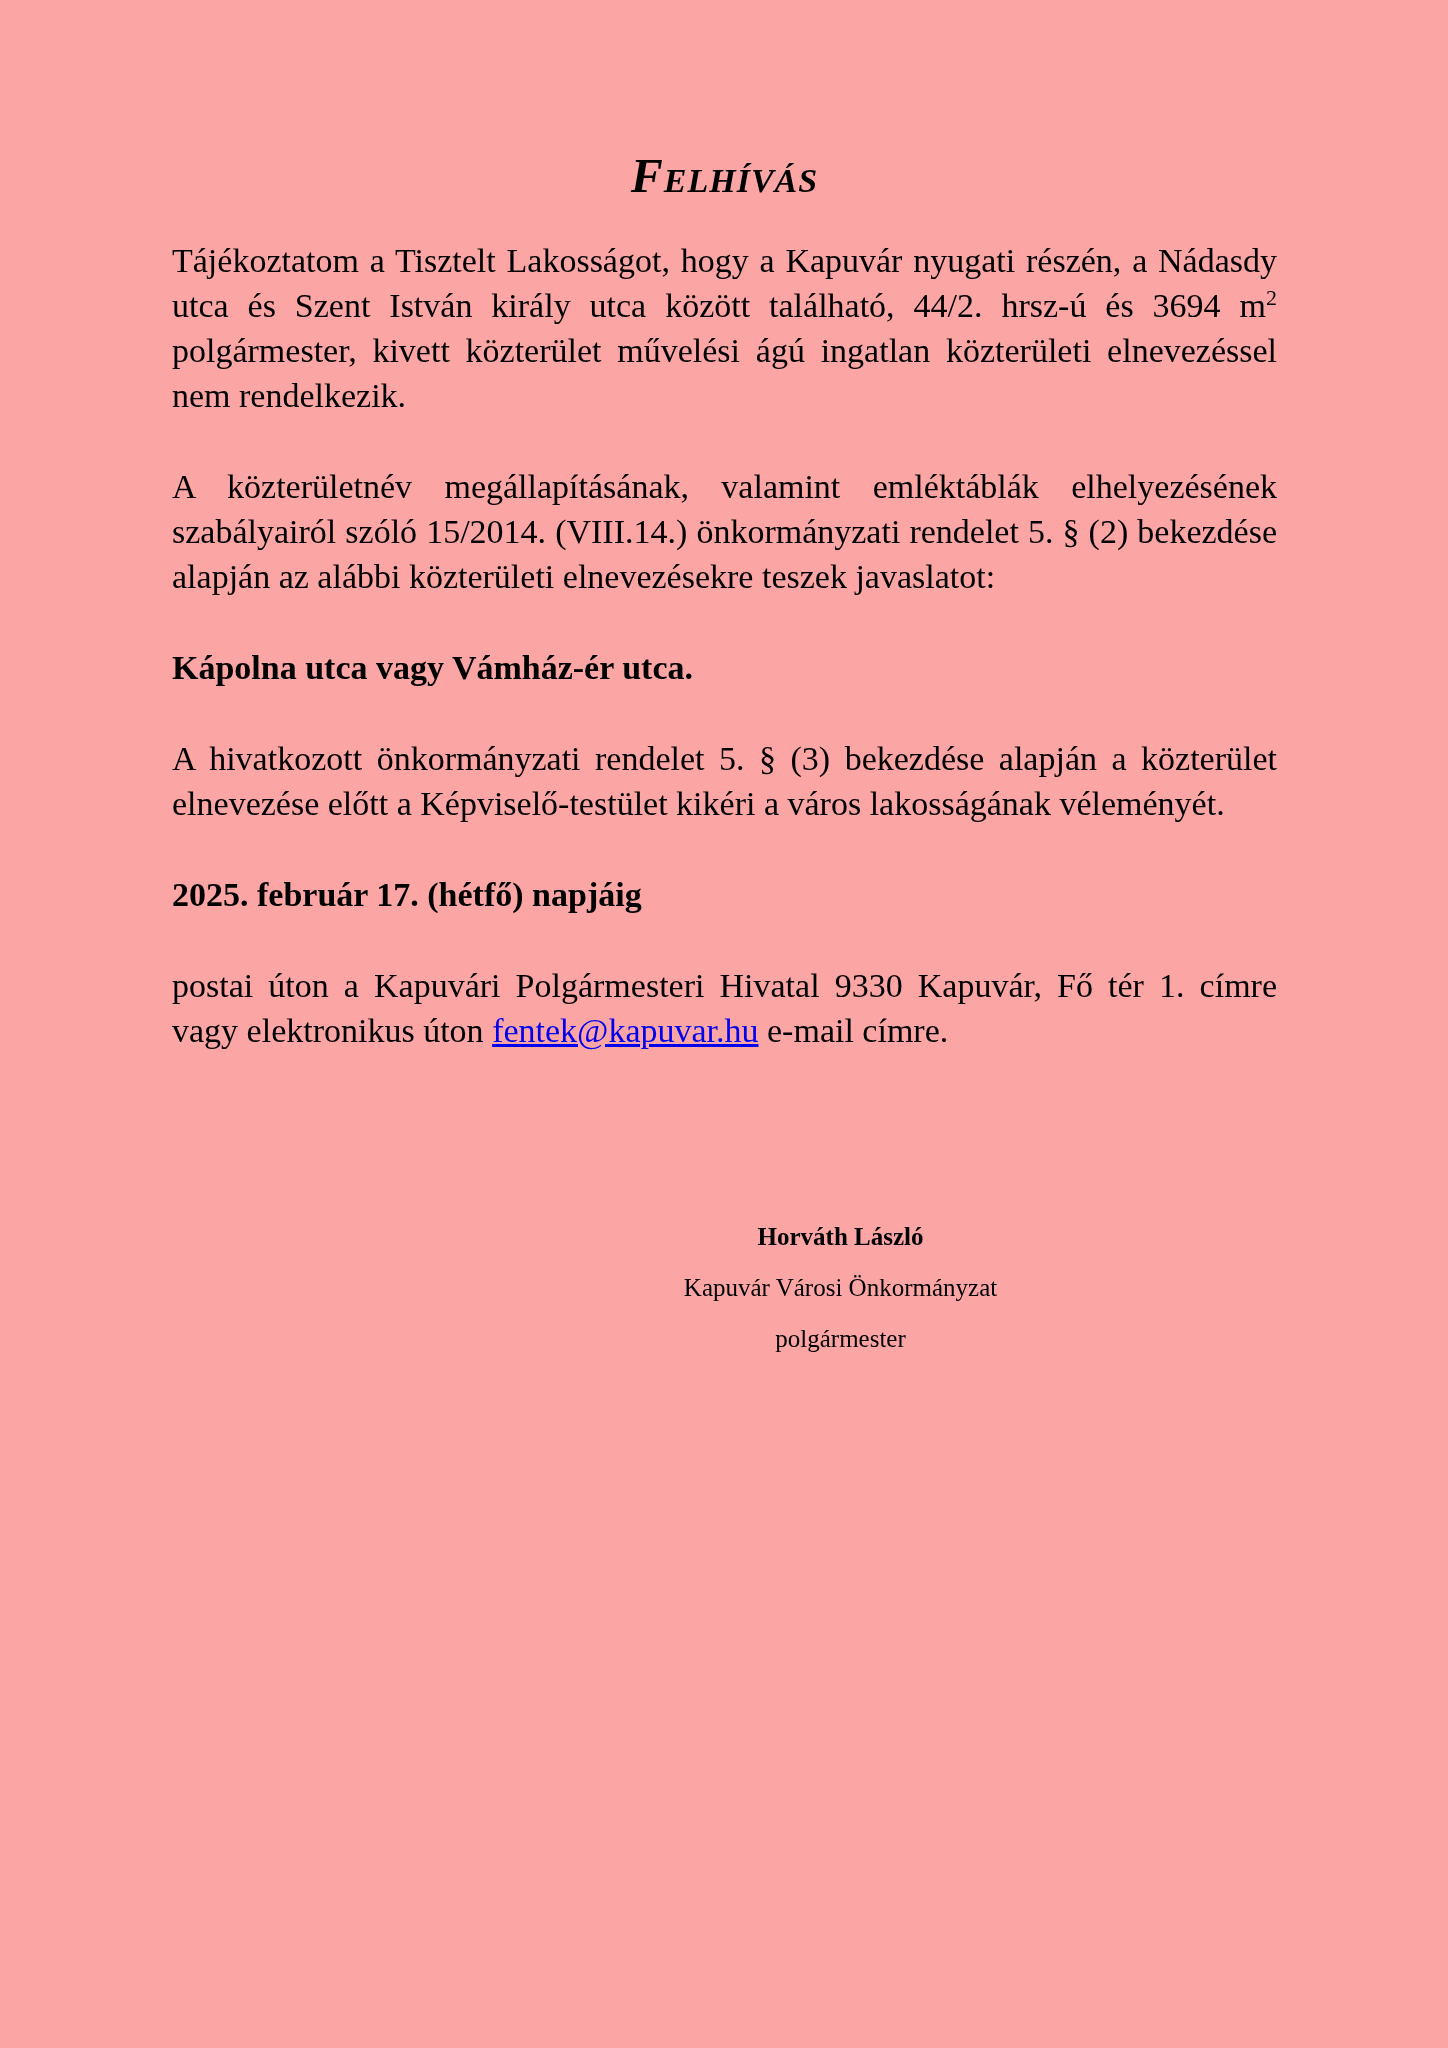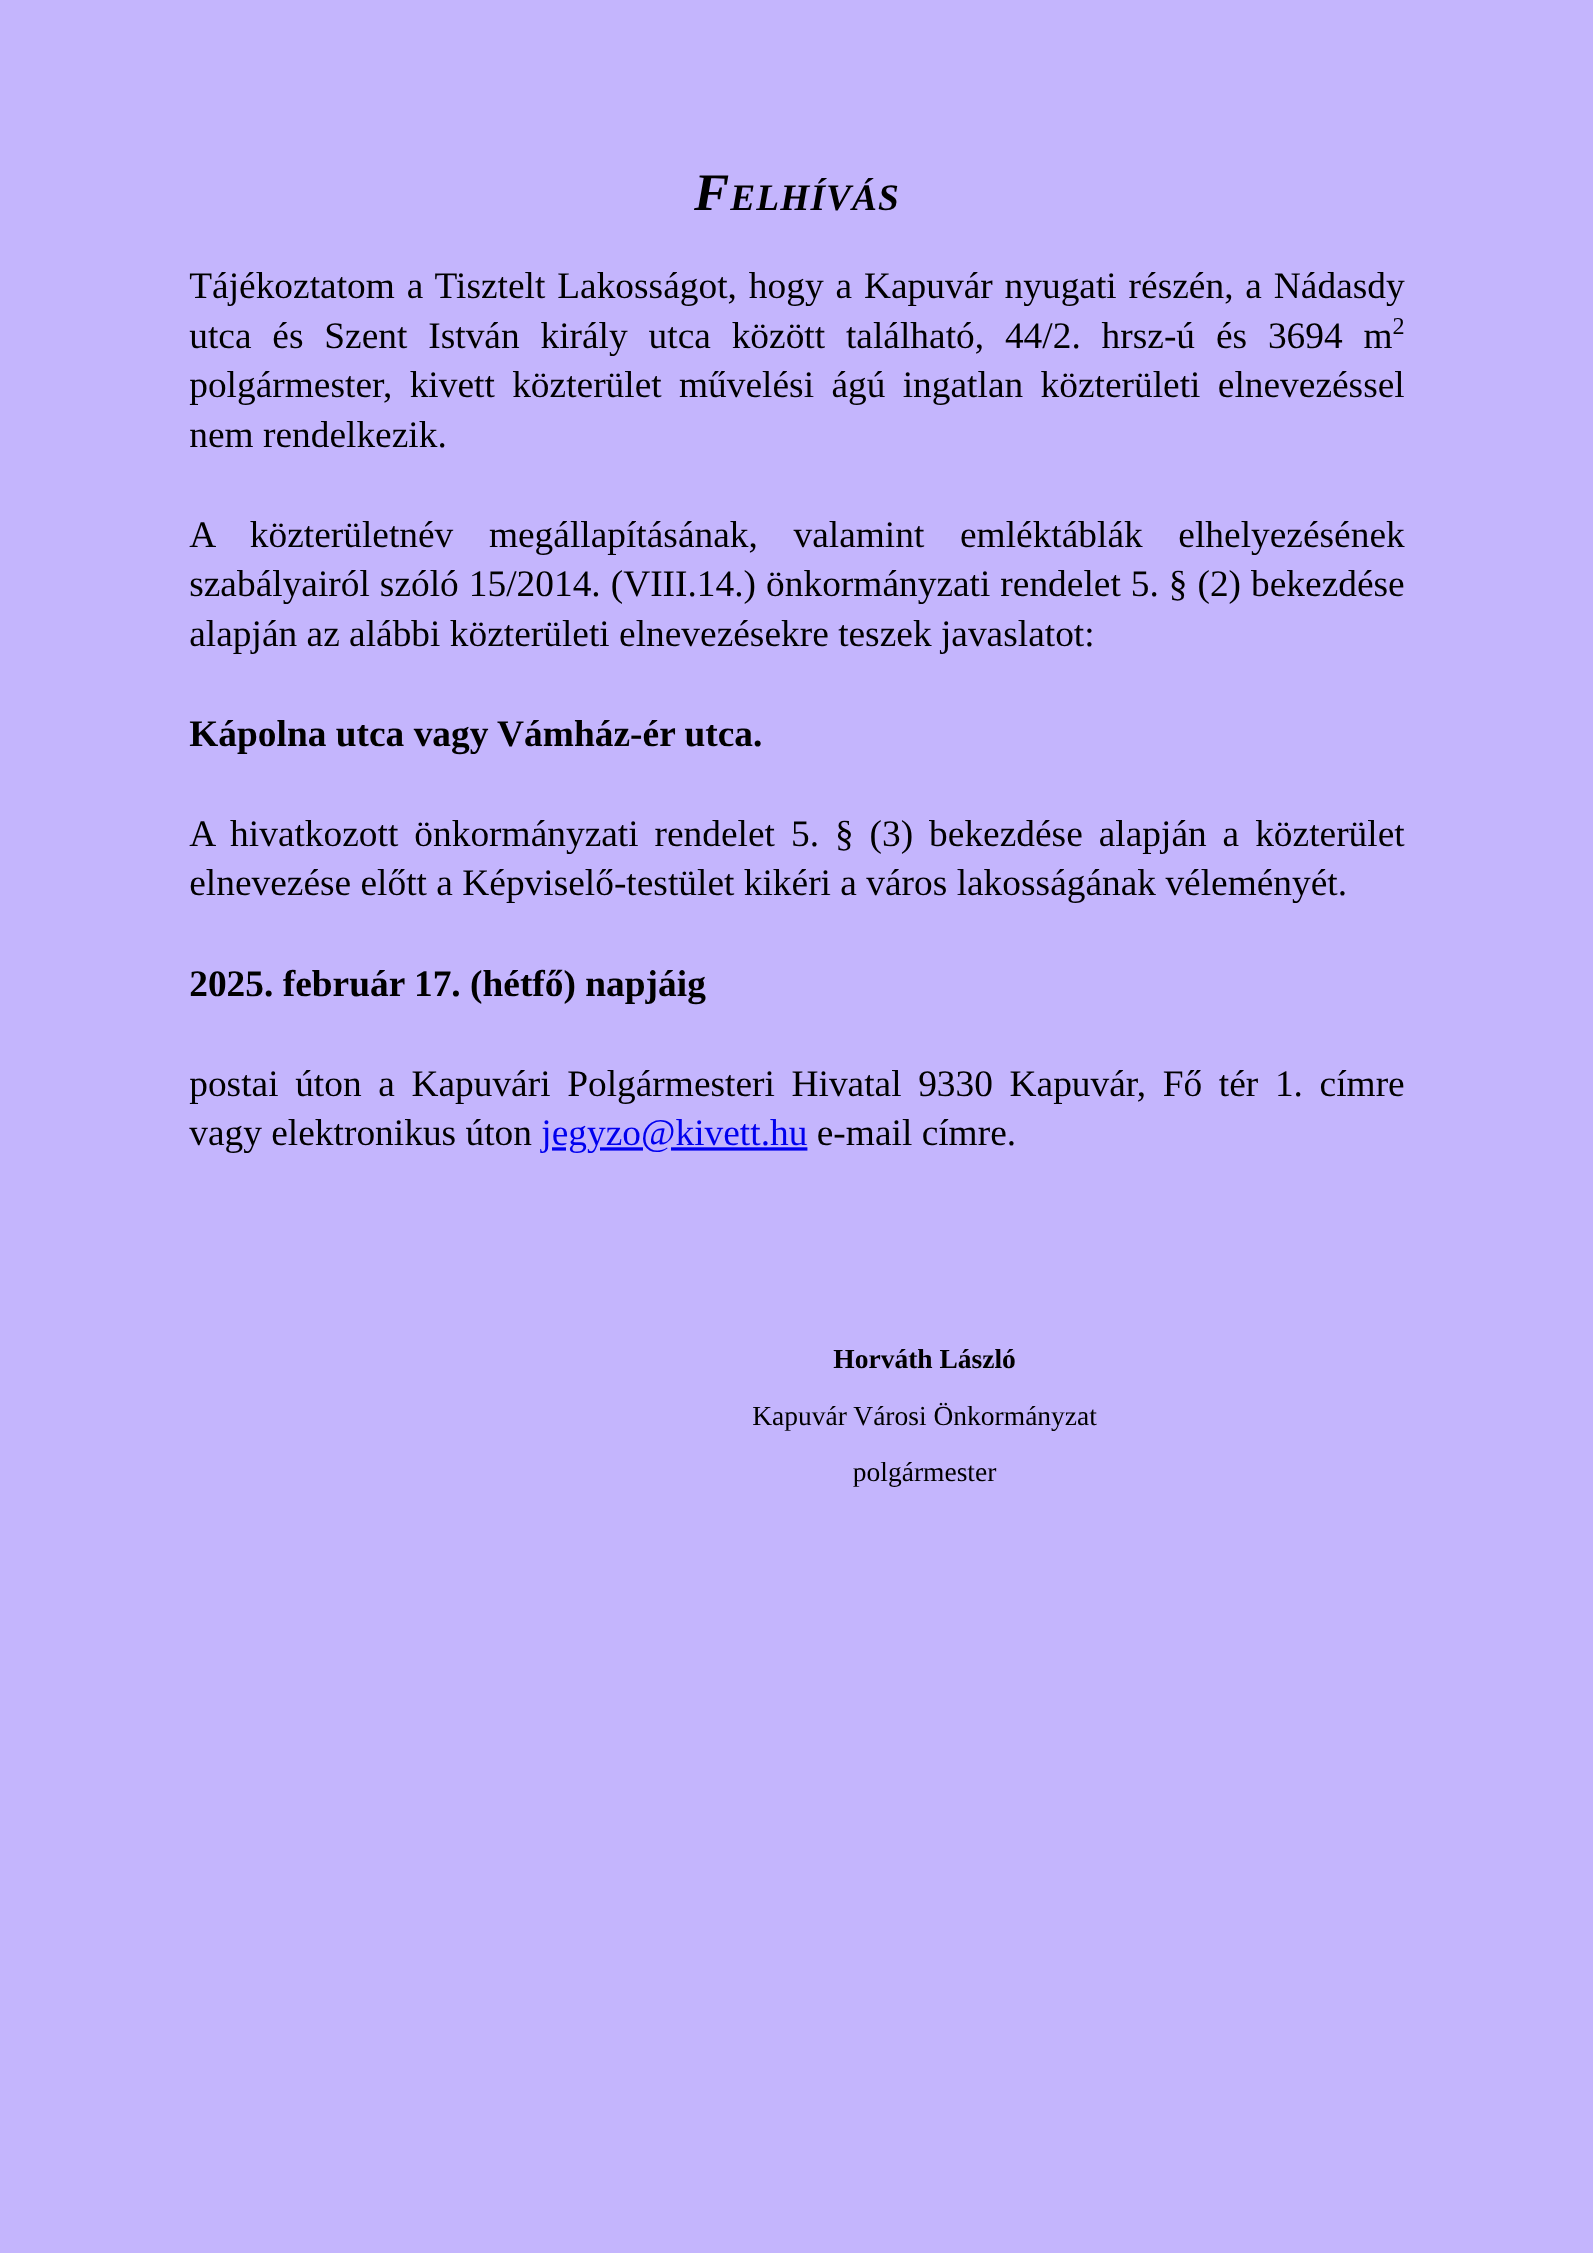--- a/index.html
+++ b/index.html
@@ -6,21 +6,21 @@
   html, body {
     margin: 0;
     padding: 0;
     background: #ffffff;
   }
   .page {
     position: relative;
     width: 1448px;
     height: 2048px;
     box-sizing: border-box;
-    background: #c4b5fd;
+    background: #fca5a5;
     color: #000000;
     padding: 148px 171px 0 172px;
     font-family: "Liberation Serif", "DejaVu Serif", serif;
     overflow: hidden;
   }
   .doc-title {
     margin: 0 0 34px 0;
     text-align: center;
     font-size: 48px;
     line-height: 56px;
@@ -74,21 +74,21 @@
 
   <p class="body">A közterületnév megállapításának, valamint emléktáblák elhelyezésének szabályairól szóló 15/2014. (VIII.14.) önkormányzati rendelet 5. § (2) bekezdése alapján az alábbi közterületi elnevezésekre teszek javaslatot:</p>
 
   <p class="centerline">Kápolna utca vagy Vámház-ér utca.</p>
 
   <p class="body">A hivatkozott önkormányzati rendelet 5. § (3) bekezdése alapján a közterület elnevezése előtt a Képviselő-testület kikéri a város lakosságának véleményét.</p>
 
 
   <p class="centerline">2025. február 17. (hétfő) napjáig</p>
 
-  <p class="body"><span>postai úton a Kapuvári Polgármesteri Hivatal 9330 Kapuvár, Fő tér 1. címre vagy elektronikus úton </span><a class="email" href="#">jegyzo@kivett.hu</a><span> e-mail címre.</span></p>
+  <p class="body"><span>postai úton a Kapuvári Polgármesteri Hivatal 9330 Kapuvár, Fő tér 1. címre vagy elektronikus úton </span><a class="email" href="#">fentek@kapuvar.hu</a><span> e-mail címre.</span></p>
 
   <div class="signature">
     <div class="sig-name">Horváth László</div>
     <div>Kapuvár Városi Önkormányzat</div>
     <div>polgármester</div>
   </div>
 
 </div>
 
 </body></html>

